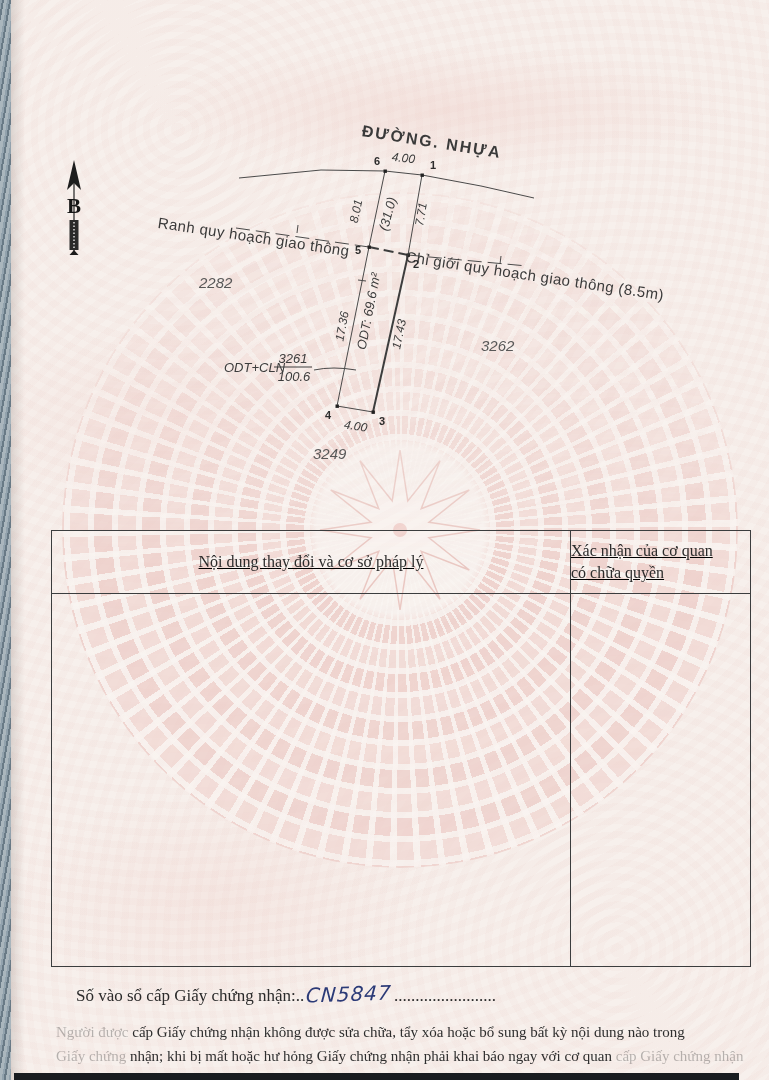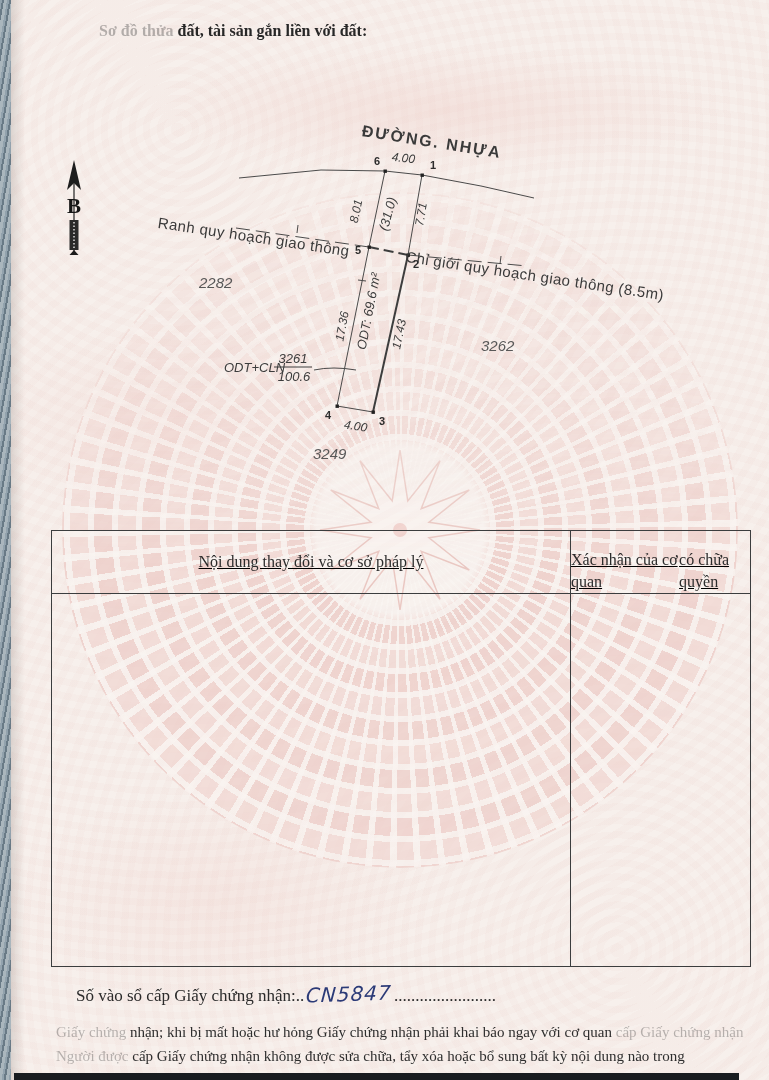--- a/index.html
+++ b/index.html
@@ -28,21 +28,21 @@
   .drum svg{position:absolute;left:253px;top:253px;z-index:2;}
   
   .topline{position:absolute;left:88px;top:22px;font-size:16px;font-weight:bold;color:#272727;}
   .faded{opacity:.32;filter:blur(.6px);}
   .sections{position:absolute;left:46px;top:468px;font-size:16.5px;font-weight:bold;color:#222;line-height:27px;}
   .gtable{position:absolute;left:40px;top:530px;width:698px;height:435px;border:1.6px solid #3b3d3e;
     display:flex;flex-direction:column;text-decoration:underline;}
   .gt-head{display:flex;height:62px;border-bottom:1.6px solid #3b3d3e;}
   .gt-c1{width:518px;border-right:1.6px solid #3b3d3e;display:flex;align-items:center;justify-content:center;
     font-size:16px;color:#2c2c2c;}
-  .gt-c2{flex:1;display:flex;flex-direction:row;align-items:flex-end;justify-content:center;
+  .gt-c2{flex:1;display:flex;flex-direction:column;align-items:flex-start;justify-content:center;
     font-size:16px;color:#2c2c2c;line-height:22px;}
   .gt-body{flex:1;display:flex;}
   .gt-b1{width:518px;border-right:1.6px solid #3b3d3e;}
   .gt-b2{flex:1;}
   .serial{position:absolute;left:65px;top:982px;font-size:17px;color:#2b2b2b;white-space:nowrap;}
   .serial .hand{font-family:"DejaVu Sans",sans-serif;font-style:italic;font-size:20px;color:#2b3a77;
     letter-spacing:1px;display:inline-block;transform:rotate(-2deg) skewX(-6deg);margin:0 2px;}
   .footnote{position:absolute;left:45px;top:1020px;width:697px;font-size:15px;color:#2e2e2e;
     line-height:24px;overflow:hidden;white-space:nowrap;}
   .bottomband{position:absolute;left:14px;right:30px;bottom:0;height:7px;background:#191c20;}
@@ -64,24 +64,20 @@
 
 <div class="paper">
 
   <div class="drum">
     <svg width="170" height="170">
       <path d="M85,5 L92.8,56 L125,15.7 L106.2,63.8 L154.3,45 L114,77.2 L165,85 L114,92.8 L154.3,125 L106.2,106.2 L125,154.3 L92.8,114 L85,165 L77.2,114 L45,154.3 L63.8,106.2 L15.7,125 L56,92.8 L5,85 L56,77.2 L15.7,45 L63.8,63.8 L45,15.7 L77.2,56 Z" fill="#faf4f1" stroke="#e5b9b3" stroke-width="1.5"></path>
       <circle cx="85" cy="85" r="7" fill="#eec6c1"></circle>
     </svg>
   </div>
 
-  <div class="topline">
-    <span class="faded">Sơ đồ thửa</span>
-    <span>đất, tài sản gắn liền với đất:</span>
-  </div>
 
   <svg style="position:absolute;left:44px;top:158px;" width="36" height="100" viewBox="0 0 36 100">
     <line x1="19" y1="8" x2="19" y2="94" stroke="#222" stroke-width="1.2"></line>
     <polygon points="19,2 12,32 19,25 26,32" fill="#1d1d1d"></polygon>
     <text x="19" y="55" text-anchor="middle" style="font:bold 21px &quot;Liberation Serif&quot;,serif;fill:#151515;">B</text>
     <rect x="14.5" y="62" width="9" height="30" fill="#2a2a2a"></rect>
     <line x1="19" y1="64" x2="19" y2="90" stroke="#e8e8e8" stroke-width="1.4" stroke-dasharray="1.5 2"></line>
     <polygon points="19,92 14.5,97 23.5,97" fill="#1d1d1d"></polygon>
   </svg>
 
@@ -155,22 +151,22 @@
       <div class="gt-b2"></div>
     </div>
   </div>
 
   <div class="serial">
     <span>Số vào sổ cấp Giấy chứng nhận:</span><span>..</span><span class="hand">CN5847</span><span>........................</span>
   </div>
 
   <div class="footnote">
     <div>
-      <span class="faded">Giấy chứng </span><span>nhận; khi bị mất hoặc hư hỏng Giấy chứng nhận phải khai báo ngay với cơ quan </span><span class="faded">cấp Giấy chứng nhận</span>
+      <span class="faded">Người được </span><span>cấp Giấy chứng nhận không được sửa chữa, tẩy xóa hoặc bổ sung bất kỳ nội dung nào trong</span>
     </div>
     <div>
-      <span class="faded">Người được </span><span>cấp Giấy chứng nhận không được sửa chữa, tẩy xóa hoặc bổ sung bất kỳ nội dung nào trong</span>
+      <span class="faded">Giấy chứng </span><span>nhận; khi bị mất hoặc hư hỏng Giấy chứng nhận phải khai báo ngay với cơ quan </span><span class="faded">cấp Giấy chứng nhận</span>
     </div>
   </div>
 
 </div>
 
 <div class="bottomband"></div>
 
 </body></html>

